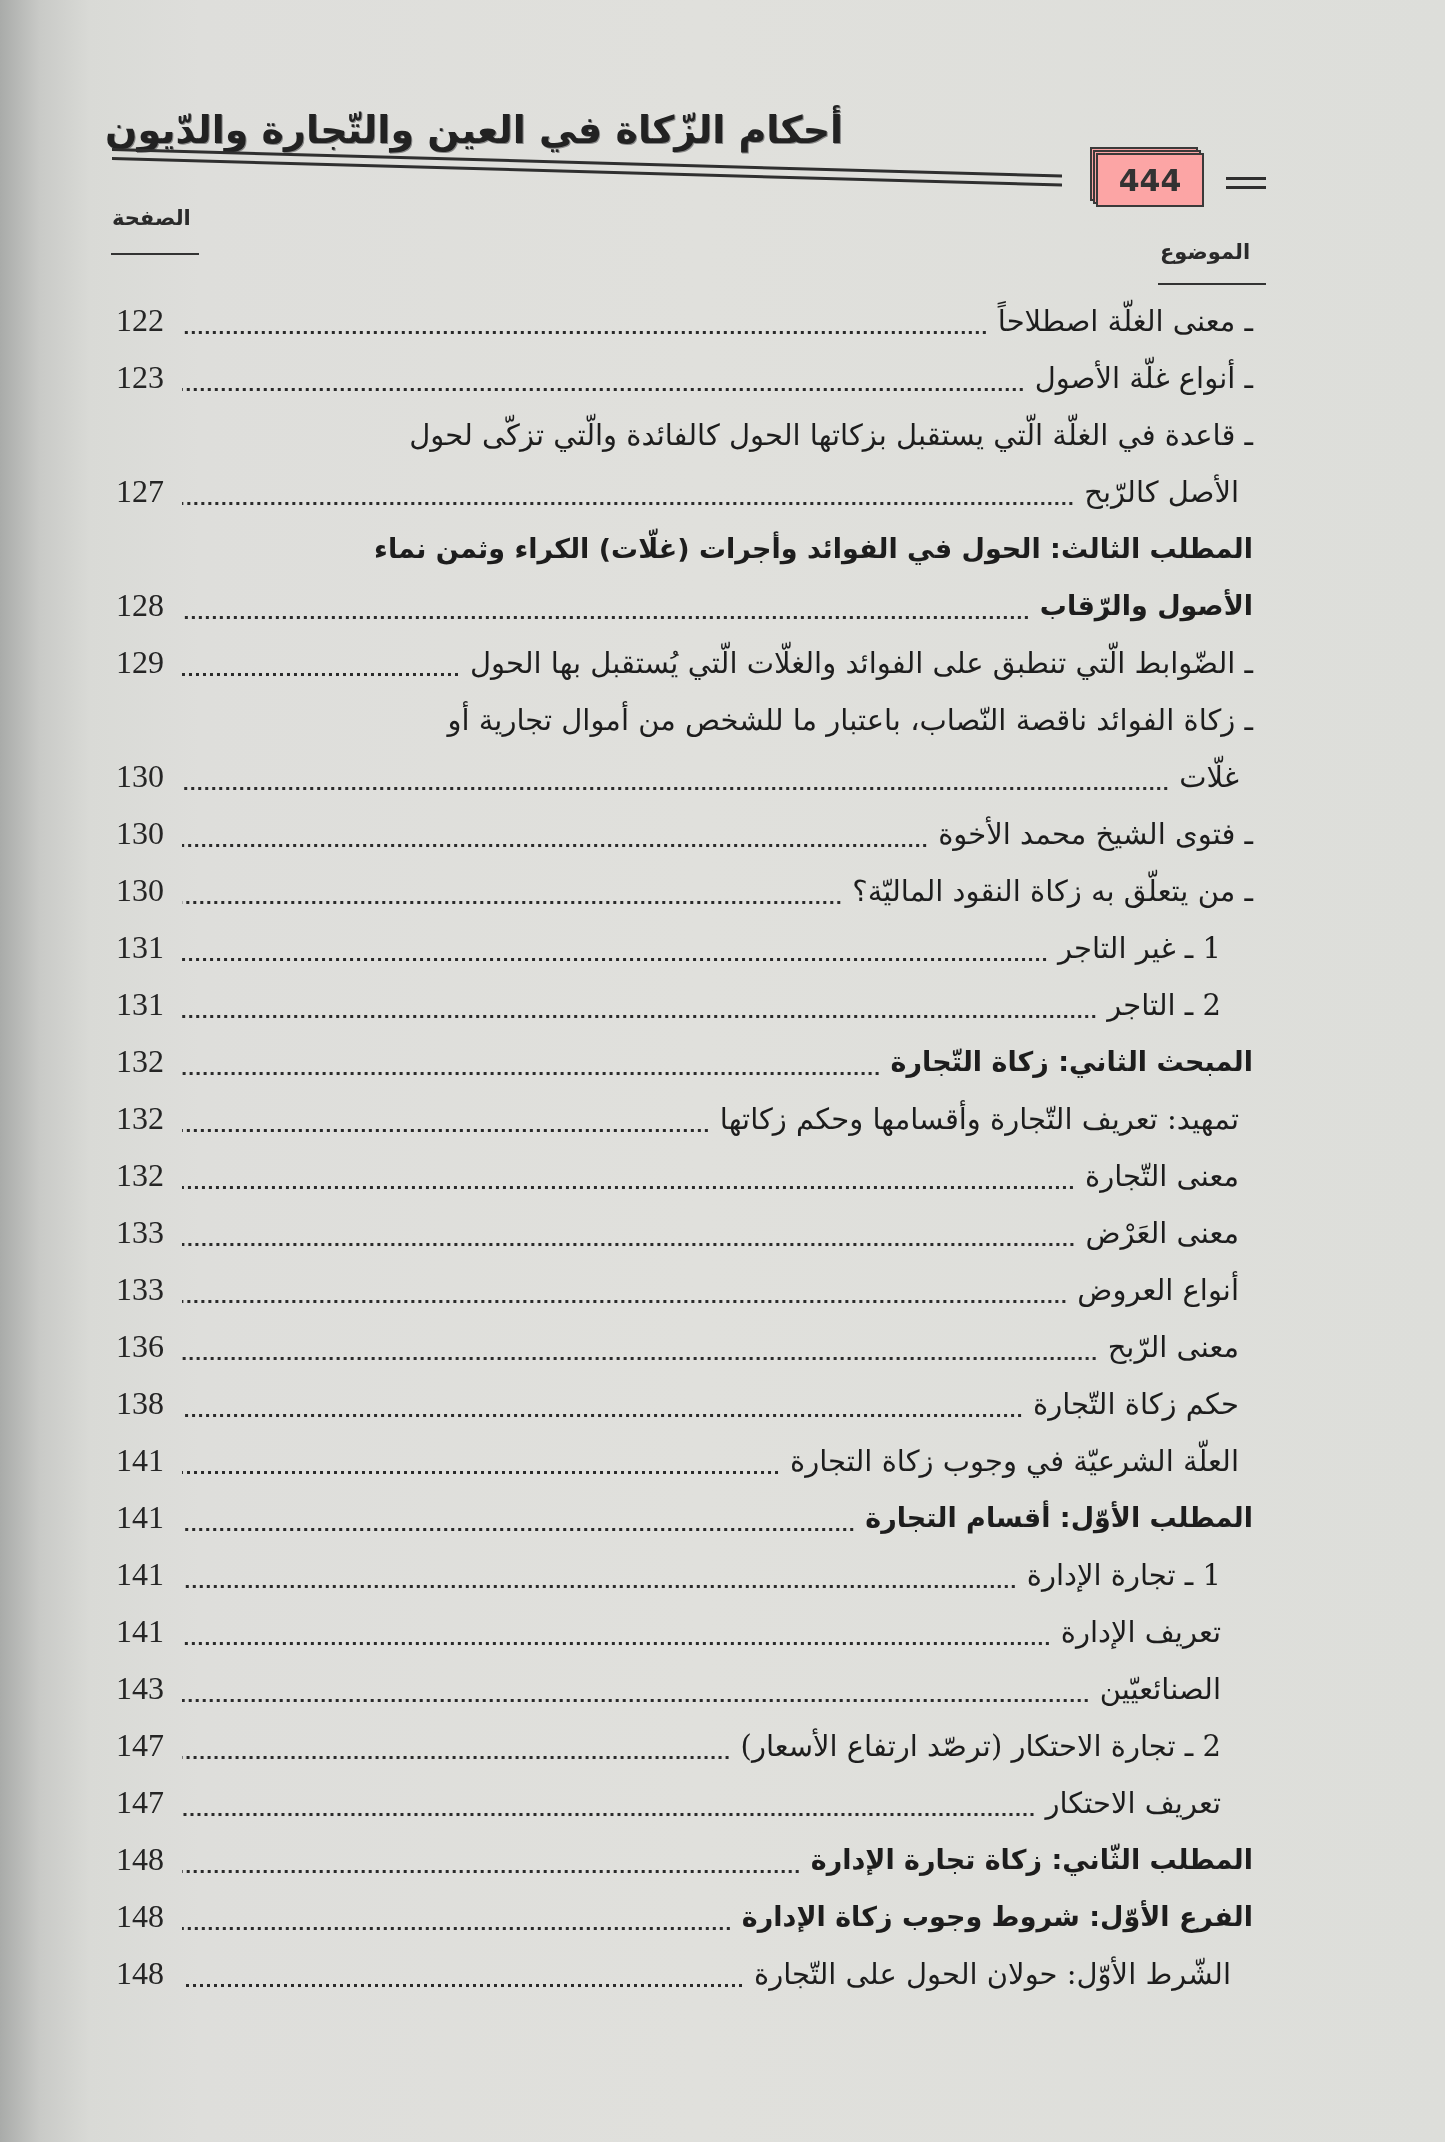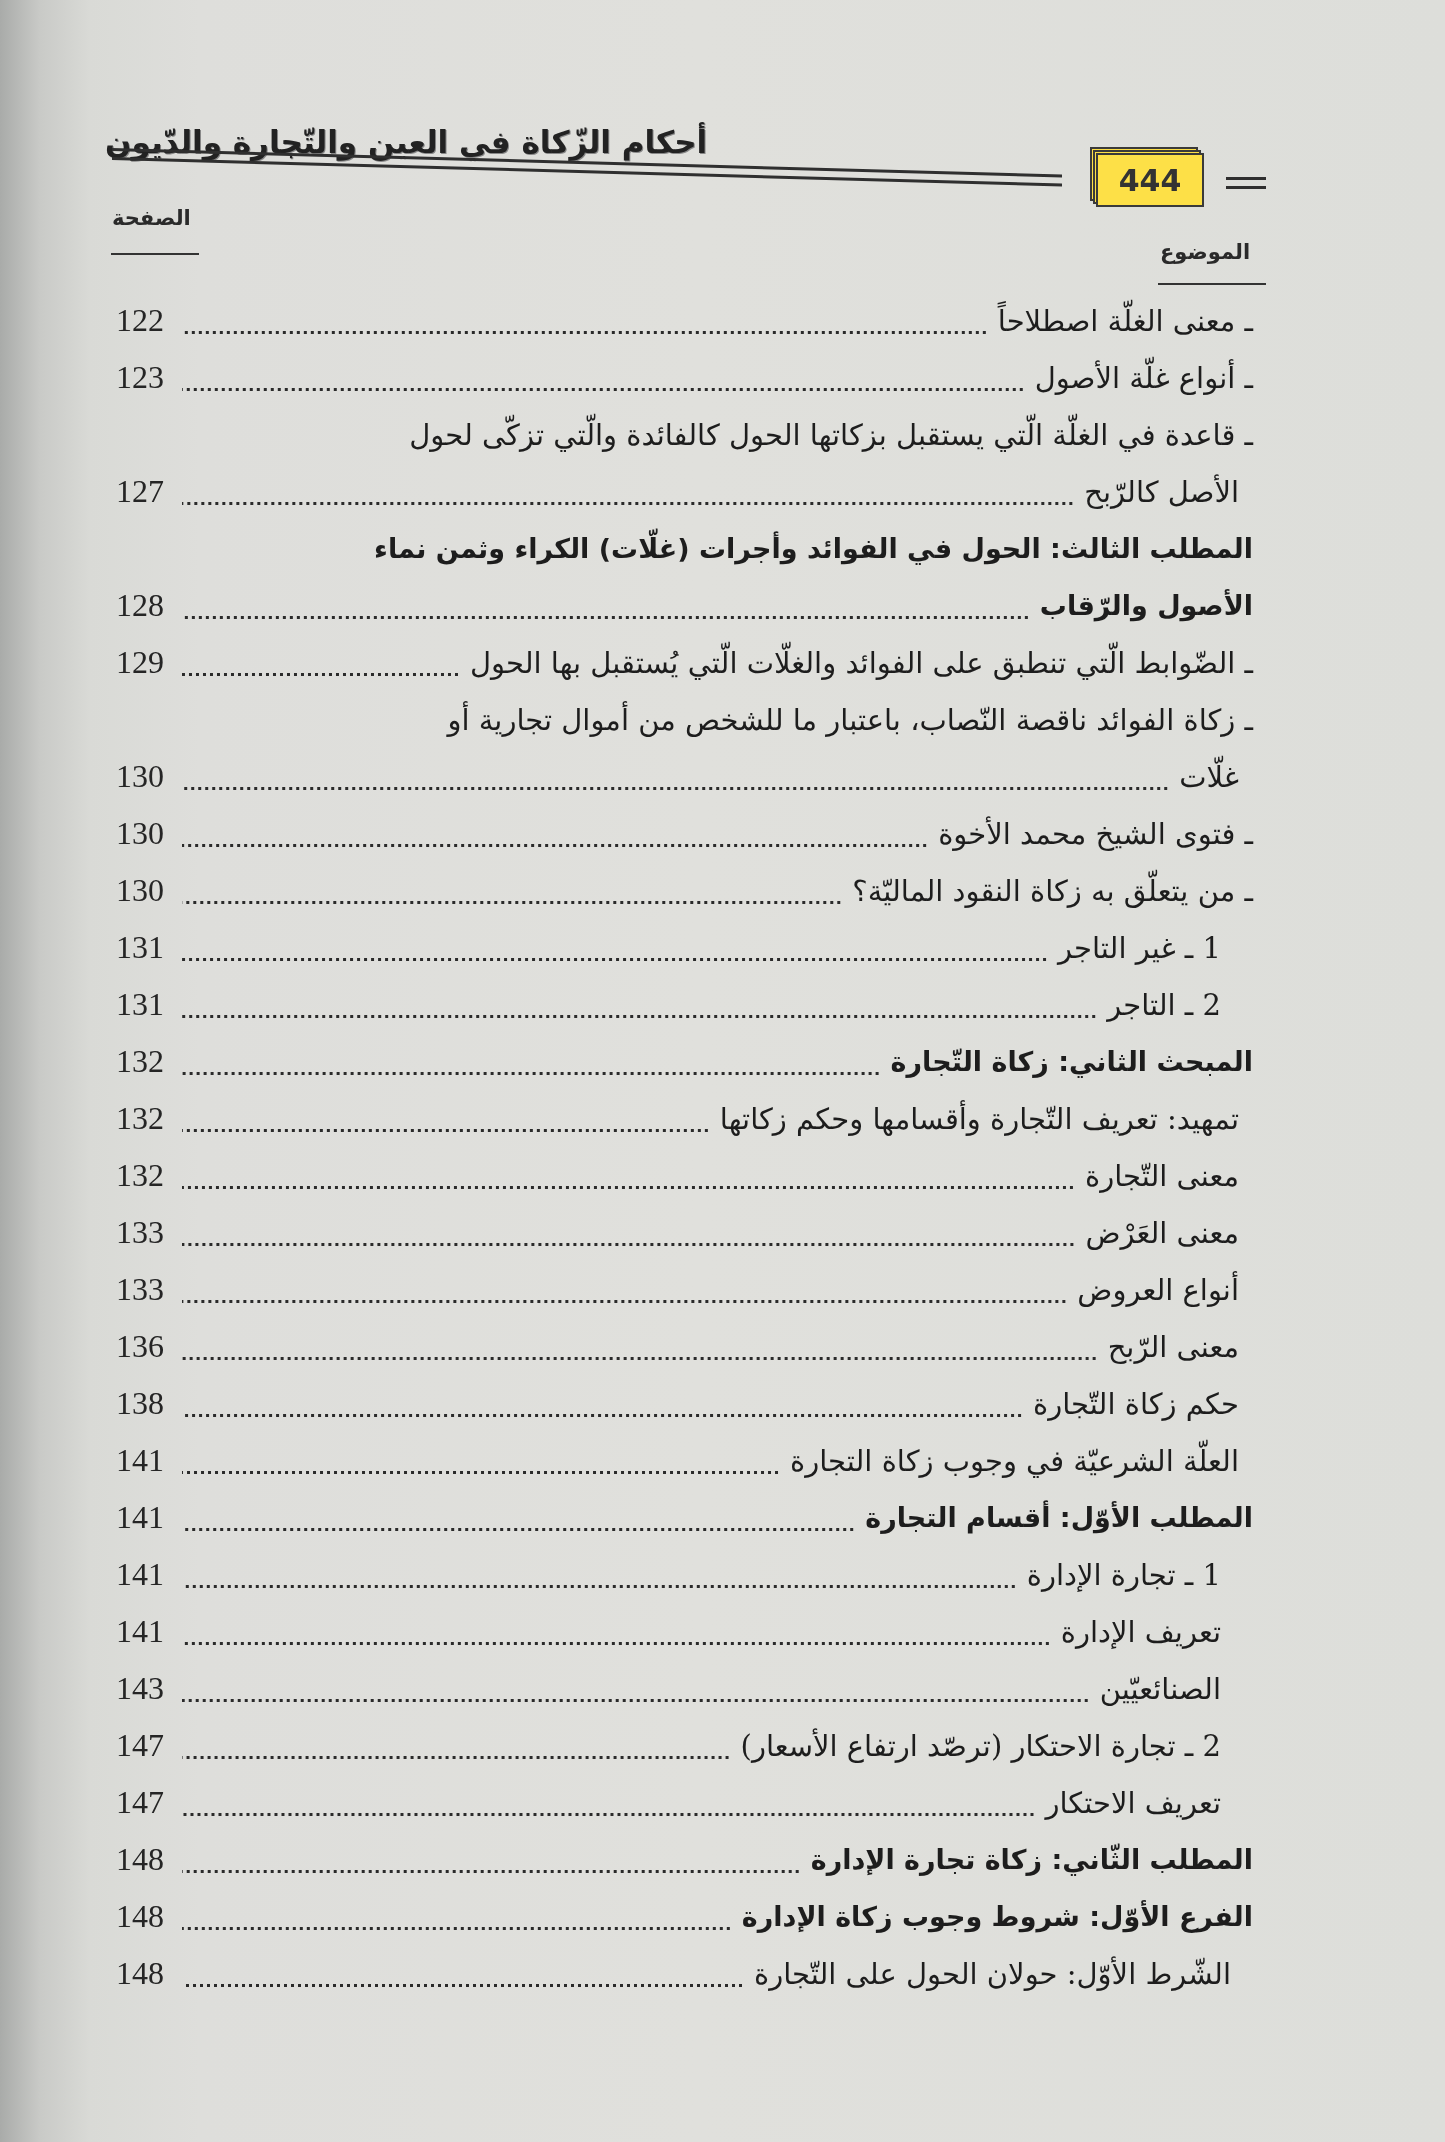--- a/index.html
+++ b/index.html
@@ -8,34 +8,33 @@
     background: linear-gradient(90deg, #a9aba9 0px, #c9cac7 40px, #d9dad6 90px, #dededb 200px, #e0e0dc 700px, #dddeda 1445px);
     font-family: "DejaVu Serif", "Liberation Serif", serif;
     color: #1d1d1d;
   }
   .page { position: absolute; inset: 0; }
 
   
   .running-title {
     position: absolute; left: 105px; top: 108px;
     font-family: "DejaVu Sans", sans-serif; font-weight: bold;
-    font-size: 31px; color: #222; direction: rtl; white-space: nowrap;
+    font-size: 38px; color: #222; direction: rtl; white-space: nowrap;
     text-shadow: 1px 1px 0 #888;
-    margin-top: 16px;
   }
   .rule { position: absolute; height: 3px; background: #2f2f2f; }
   .rule.top1 { left: 112px; top: 148px; width: 950px; transform: skewY(1.6deg); transform-origin: left; }
   .rule.top2 { left: 112px; top: 157px; width: 950px; transform: skewY(1.6deg); transform-origin: left; }
   .rule.r1 { left: 1226px; top: 177px; width: 40px; }
   .rule.r2 { left: 1226px; top: 186px; width: 40px; }
   .pagebox {
     position: absolute; left: 1088px; top: 145px; width: 118px; height: 62px;
   }
   .pagebox .stack1, .pagebox .stack2, .pagebox .stack3 {
-    position: absolute; border: 2px solid #3a3a3a; background: #fde047;
+    position: absolute; border: 2px solid #3a3a3a; background: #fca5a5;
     width: 104px; height: 50px;
   }
   .pagebox .stack1 { left: 2px; top: 2px; }
   .pagebox .stack2 { left: 5px; top: 5px; }
   .pagebox .stack3 {
     left: 8px; top: 8px; display: flex; align-items: center; justify-content: center;
     font-family: "DejaVu Sans", sans-serif; font-weight: bold; font-size: 30px; color: #333;
   }
   .col-label {
     position: absolute; font-family: "DejaVu Sans", sans-serif; font-weight: bold;

